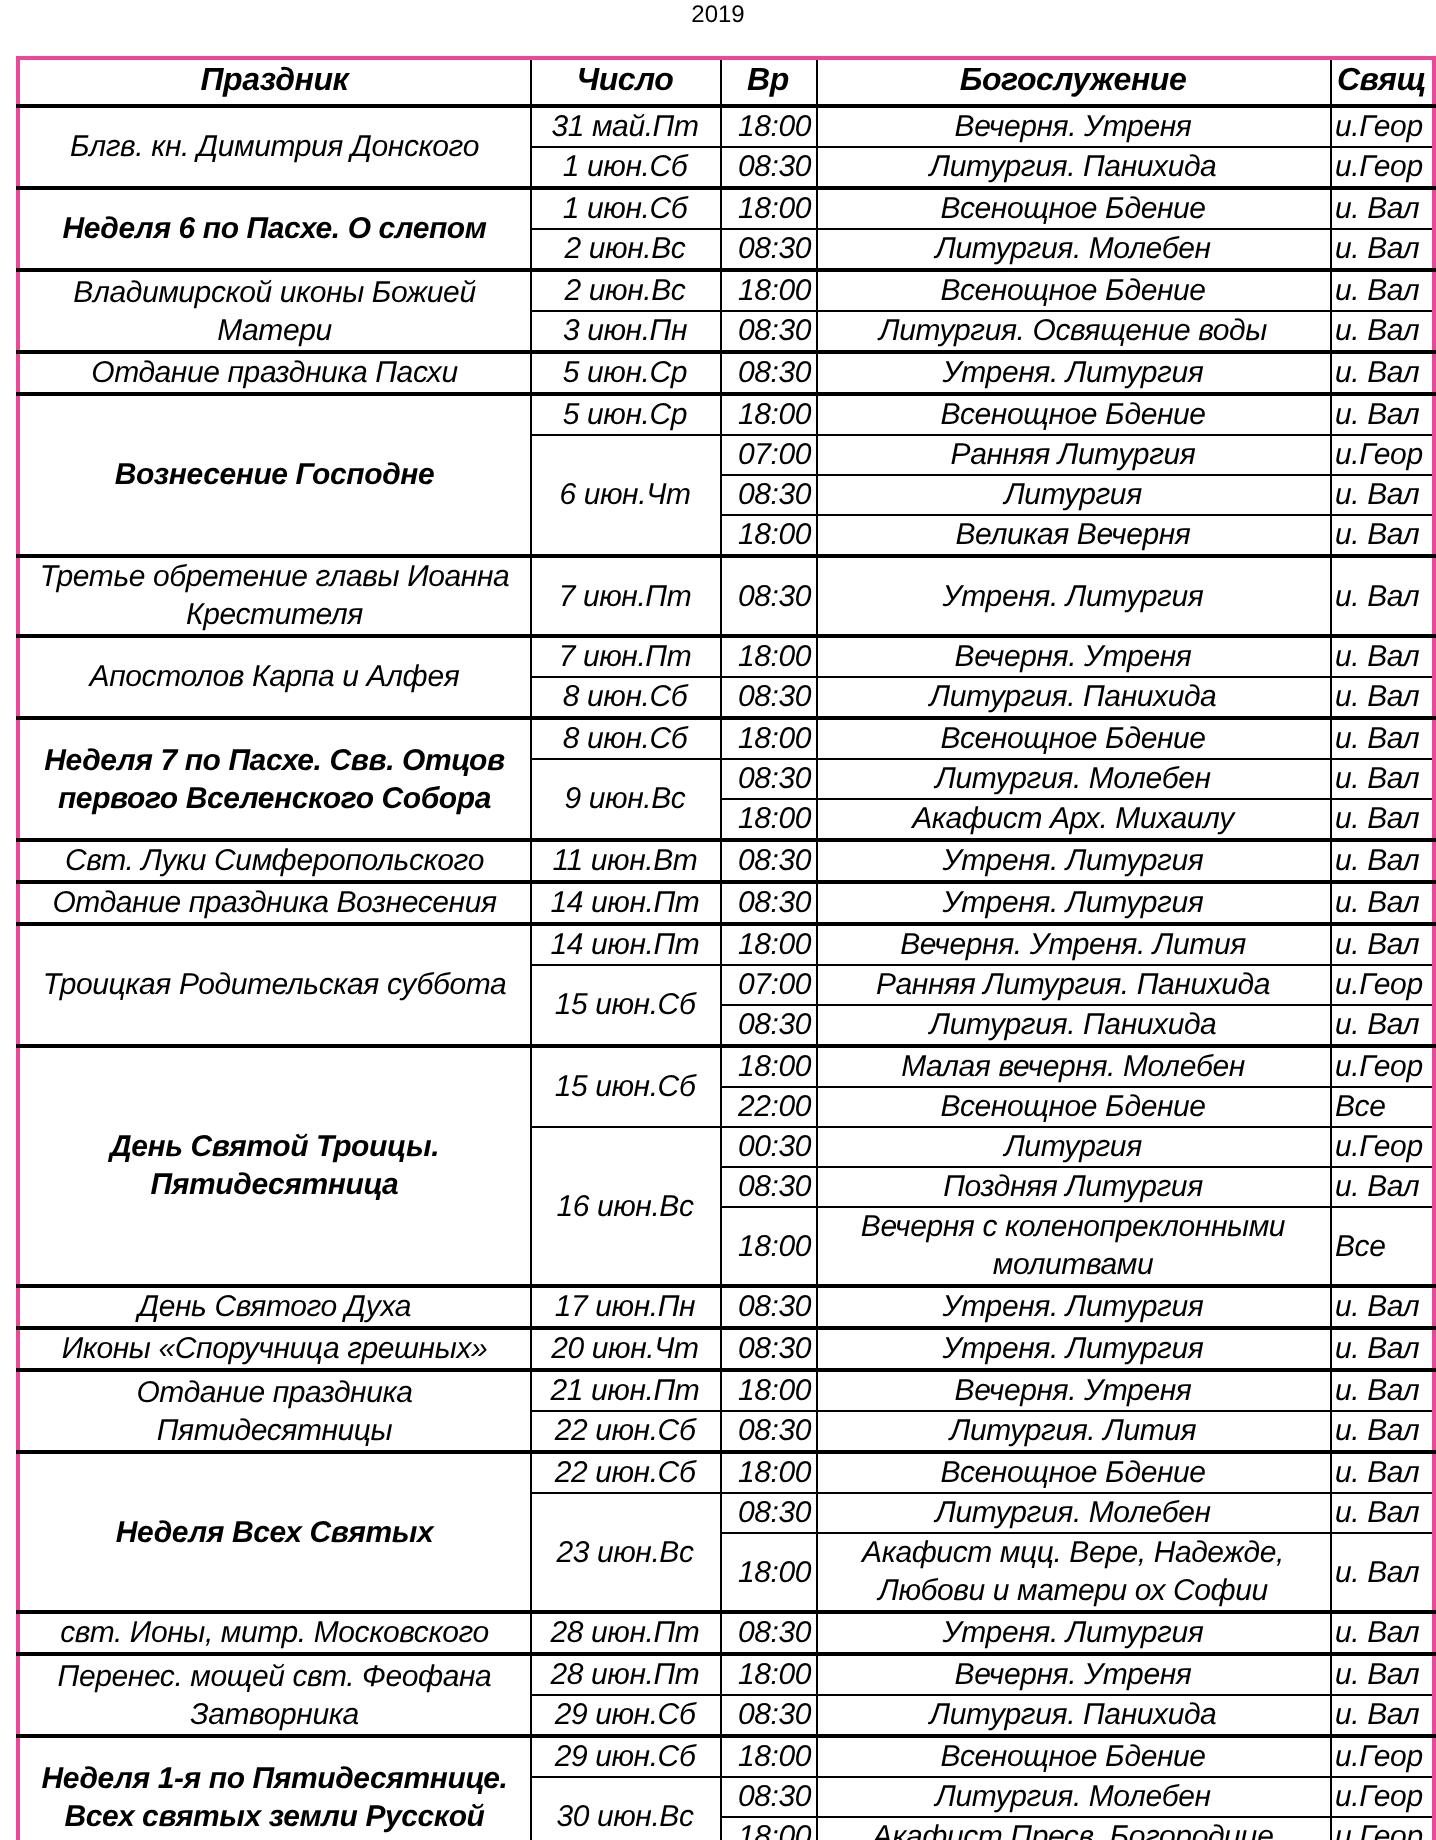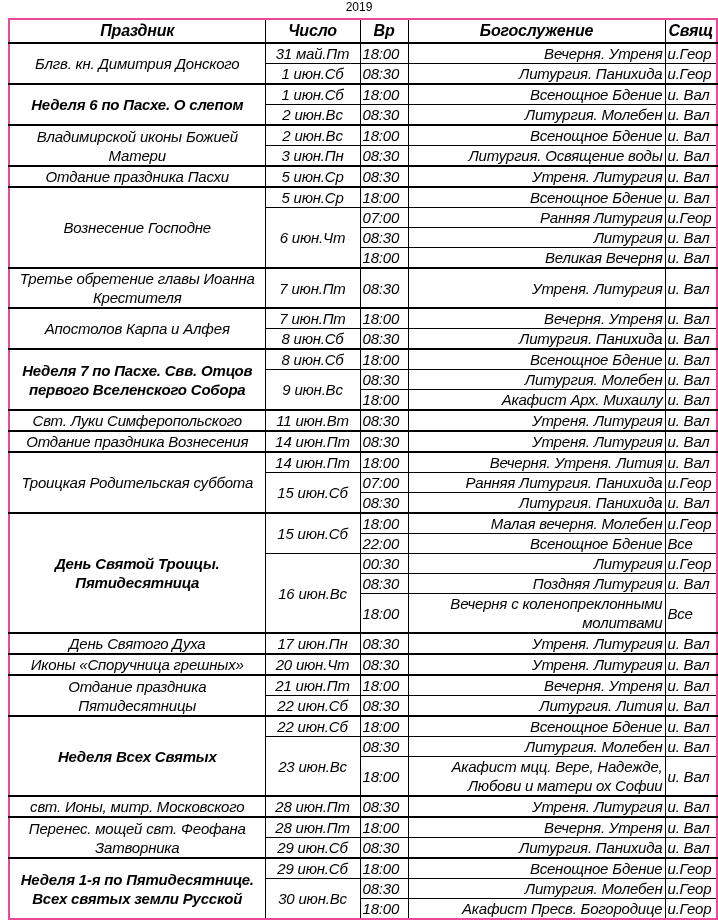--- a/index.html
+++ b/index.html
@@ -9,21 +9,21 @@
     width: 718px;
   }
   body {
     font-family: "Liberation Sans", sans-serif;
     color: #000;
   }
   .year-label {
     text-align: center;
     font-size: 12px;
     line-height: 14px;
-    height: 18px;
+    height: 28px;
     font-style: normal;
     letter-spacing: 0;
   }
   table.schedule {
     border-collapse: collapse;
     table-layout: fixed;
     width: 708px;
     margin-left: 8px;
     font-style: italic;
     letter-spacing: -0.2px;
@@ -42,26 +42,26 @@
     font-weight: bold;
     font-size: 16px;
     height: 22px;
     line-height: 22px;
     text-align: center;
     border-bottom: 2px solid #000;
   }
   tr.group-start td { border-top: 2px solid #000; }
   .col-holiday { text-align: center; line-height: 18px; }
   .col-date    { text-align: center; white-space: nowrap; padding: 0 1px; }
-  .col-time    { text-align: left; padding: 0; }
-  .col-service { text-align: right; padding: 0 2px 0 3px; line-height: 18px; margin-left: 41px; }
+  .col-time    { text-align: right; padding: 0; }
+  .col-service { text-align: center; padding: 0 2px 0 3px; line-height: 18px; margin-left: 41px; }
   .col-priest  { text-align: left; white-space: nowrap; padding: 0 1px; }
   .style-regular     { font-size: 15px; }
   .style-bold        { font-weight: bold; font-size: 16px; text-align: center; }
-  .style-bold-large  { font-weight: normal; font-size: 20px; line-height: 24px; }
+  .style-bold-large  { font-weight: bold; font-size: 20px; line-height: 24px; }
   .style-bold-xlarge { font-weight: bold; font-size: 21px; line-height: 25px; }
 </style>
 </head>
 <body>
 
 <div class="year-label">2019</div>
 
 <table class="schedule">
   <colgroup>
     <col style="width:256px">

